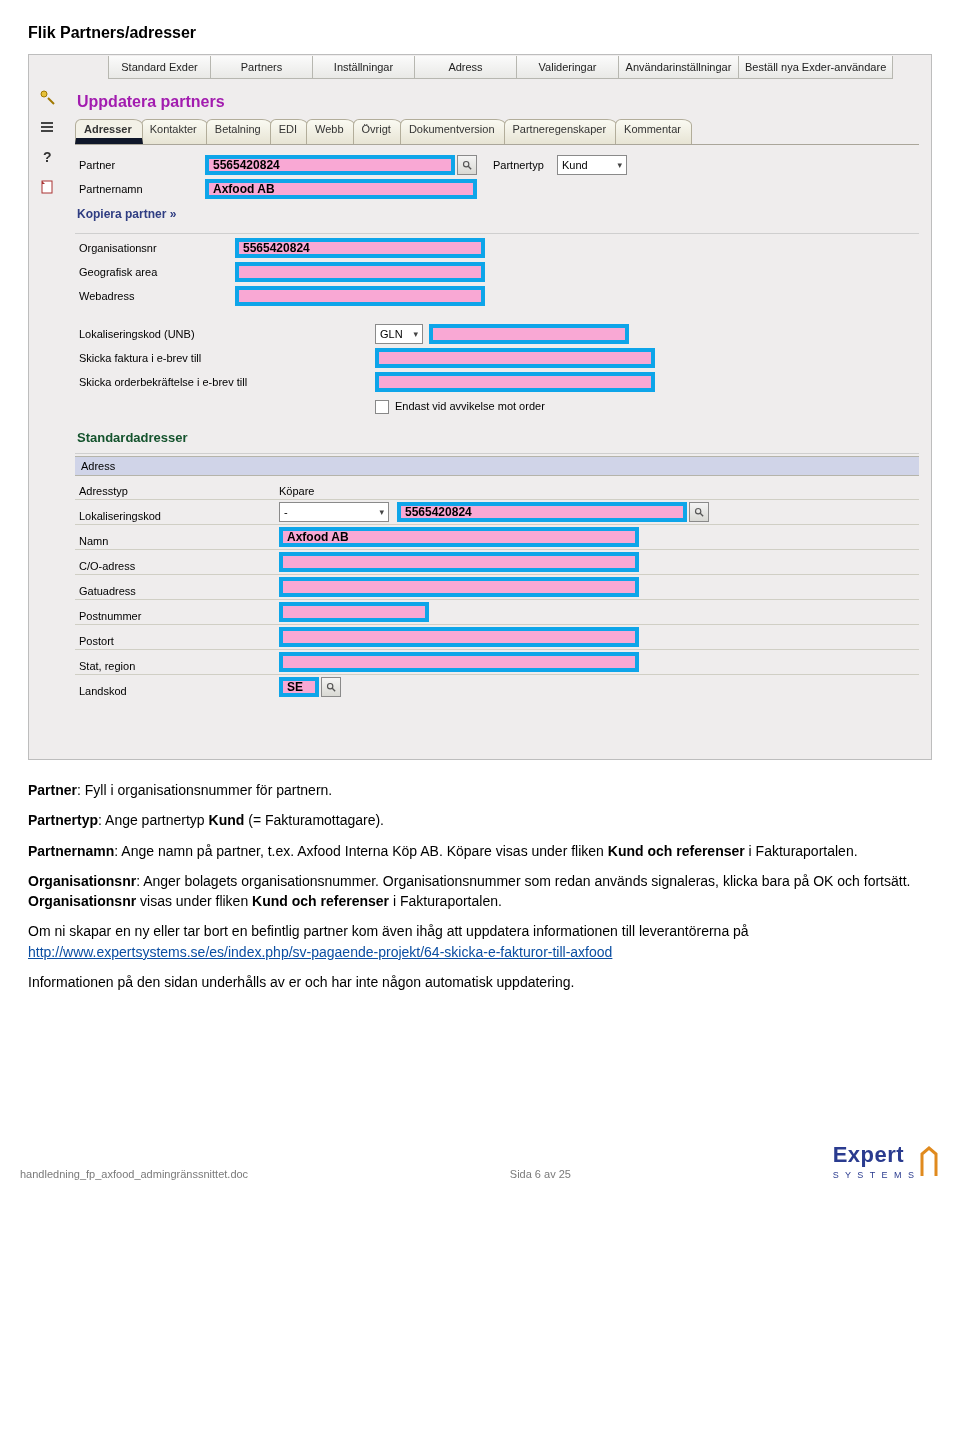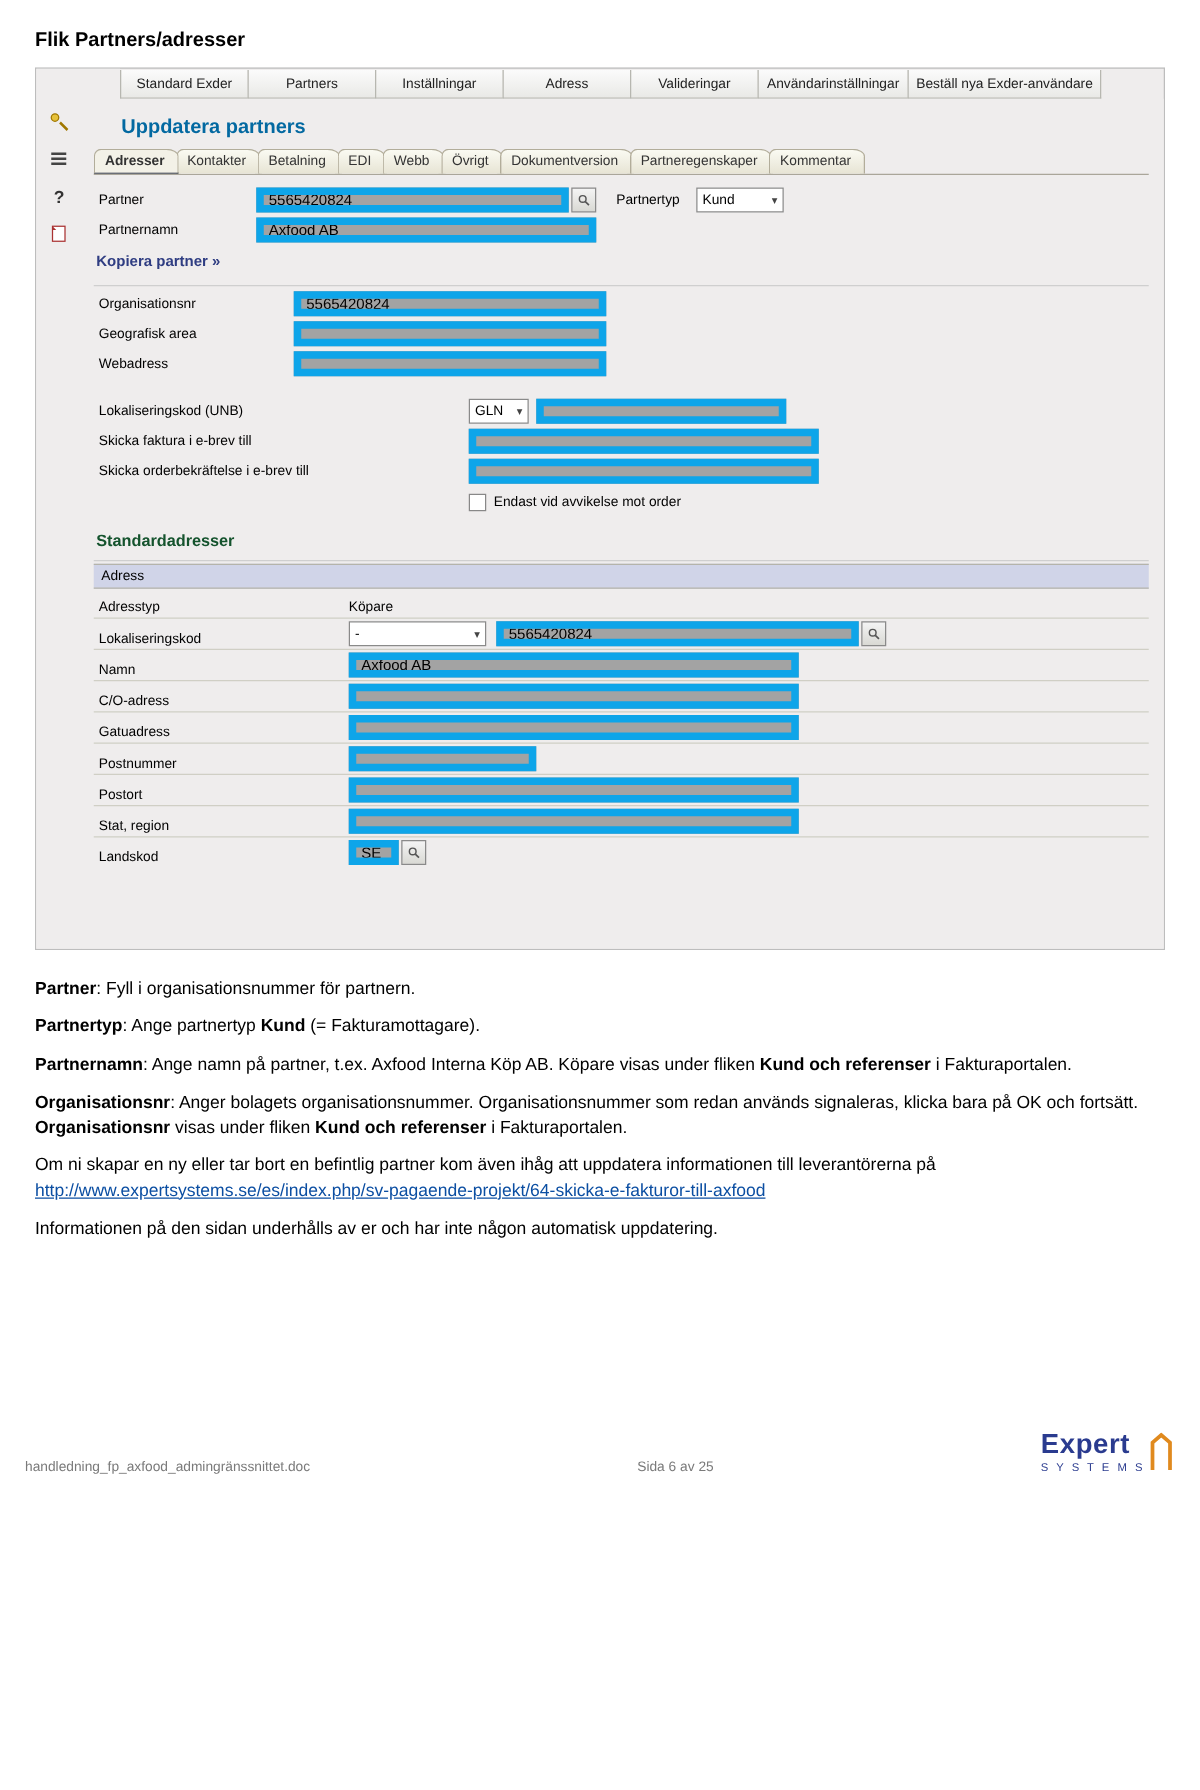--- a/index.html
+++ b/index.html
@@ -1,37 +1,37 @@
 <!DOCTYPE html>
 <html><head>
 <meta charset="utf-8">
 <style>
   * { box-sizing: border-box; }
   body { margin: 0; font-family: Arial, Helvetica, sans-serif; font-size: 13px; color: #000; background: #fff; width: 960px; }
   .page { padding: 18px 28px 0 28px; }
   .doc-heading { font-size: 16px; font-weight: bold; margin: 6px 0 12px 0; }
   .screenshot-frame { border: 1px solid #bdbdbd; background: #efeded; width: 904px; margin-bottom: 20px; }
-  .topbar { display: flex; align-items: flex-end; }
+  .topbar { display: flex; align-items: flex-end; gap: 12px; }
   .topbar-spacer { width: 67px; height: 24px; background: #efeded; }
   .topmenu { display: flex; }
   .topmenu-btn { height: 23px; background: linear-gradient(#fbfbfb,#e9e9e6); border: 1px solid #b7b7b0; border-top: none; font-size: 11px; color: #222; display: flex; align-items: center; justify-content: center; padding: 0 6px; min-width: 102px; border-right: none; }
   .topmenu-btn:last-child { border-right: 1px solid #b7b7b0; }
   .icon-little { width:16px; height:16px; display:block; }
   .content-area { display:flex; }
   .side-strip { width: 36px; min-height: 680px; background:#efeded; display:flex; flex-direction:column; align-items:center; padding-top:10px; gap:14px; }
   .main-panel { flex:1; padding: 10px 12px 12px 10px; background:#efeded; }
-  .sect-title { color:#0369a1; font-weight:bold; font-size:16px; padding:4px 2px 8px 2px;margin-left:20px; }
+  .sect-title { color:#a21caf; font-weight:bold; font-size:16px; padding:4px 2px 8px 2px; }
   .tabs-row { display:flex; border-bottom:1px solid #aaa69a; margin-bottom:4px; }
   .tab { font-size:11px; color:#333; padding:3px 10px 3px 8px; background:linear-gradient(#fafaf2,#e7e4d4); border:1px solid #b2ad9a; border-bottom:none; border-top-left-radius:6px; border-top-right-radius:10px 6px; margin-right:-2px; position:relative; }
-  .tab.active { background:#f3f1e7; font-weight:bold; z-index:2; border-bottom:1px solid #0f172a; }
+  .tab.active { background:#f3f1e7; font-weight:bold; z-index:2; border-bottom:6px solid #0f172a; }
   .form-block { background:#efeded; padding:4px 0 6px 0; }
   .form-row { display:flex; align-items:center; min-height:24px; padding:2px 0; }
   .form-row .lbl { width:130px; font-size:11px; color:#000; padding-left:4px; }
   .form-row .lbl.wide { width:230px; }
-  .txt-input { height:20px; border:6px solid #0ea5e9; background:#a3a3a3; font-size:12px; padding:1px 4px; }
+  .txt-input { height:20px; border:4px solid #0ea5e9; background:#f9a8d4; font-size:12px; padding:1px 4px;font-weight:bold; }
   .sel { height:20px; border:1px solid #8a8a8a; background:#fff; font-size:11px; padding:0 16px 0 4px; position:relative; display:inline-flex; align-items:center; }
   .sel::after { content:"▾"; position:absolute; right:4px; font-size:9px; color:#444; }
   .srch-btn { width:20px; height:20px; border:1px solid #8a8a8a; background:linear-gradient(#f4f4f4,#d9d9d4); display:inline-flex; align-items:center; justify-content:center; margin-left:2px; }
   .mag { width:10px; height:10px; }
   .link-row { color:#2f3d82; font-weight:bold; font-size:12px; padding:6px 2px 10px 2px; }
   .sub-heading { font-weight:bold; font-size:13px; padding:12px 2px 6px 2px; color:#14532d; }
   .divider { height:1px; background:#cfcfcf; margin:2px 0; }
   .grid-head { background:#d0d4e8; font-size:11px; padding:3px 6px; border:1px solid #b5b4aa; border-left:none; border-right:none; }
   .grid-row { display:flex; align-items:flex-end; min-height:24px; border-bottom:1px solid #d0cfc5; padding:2px 4px; font-size:11px; }
   .grid-row .col1 { width:200px; }

